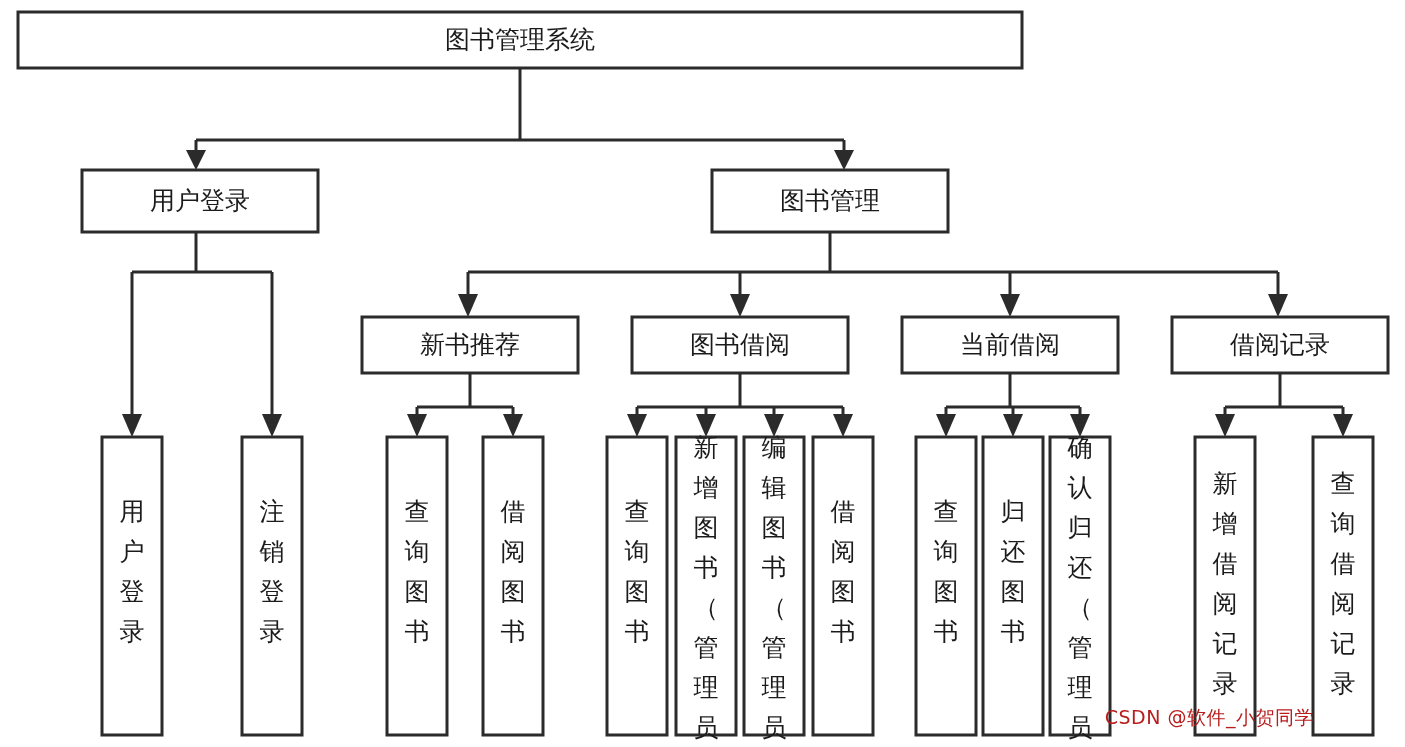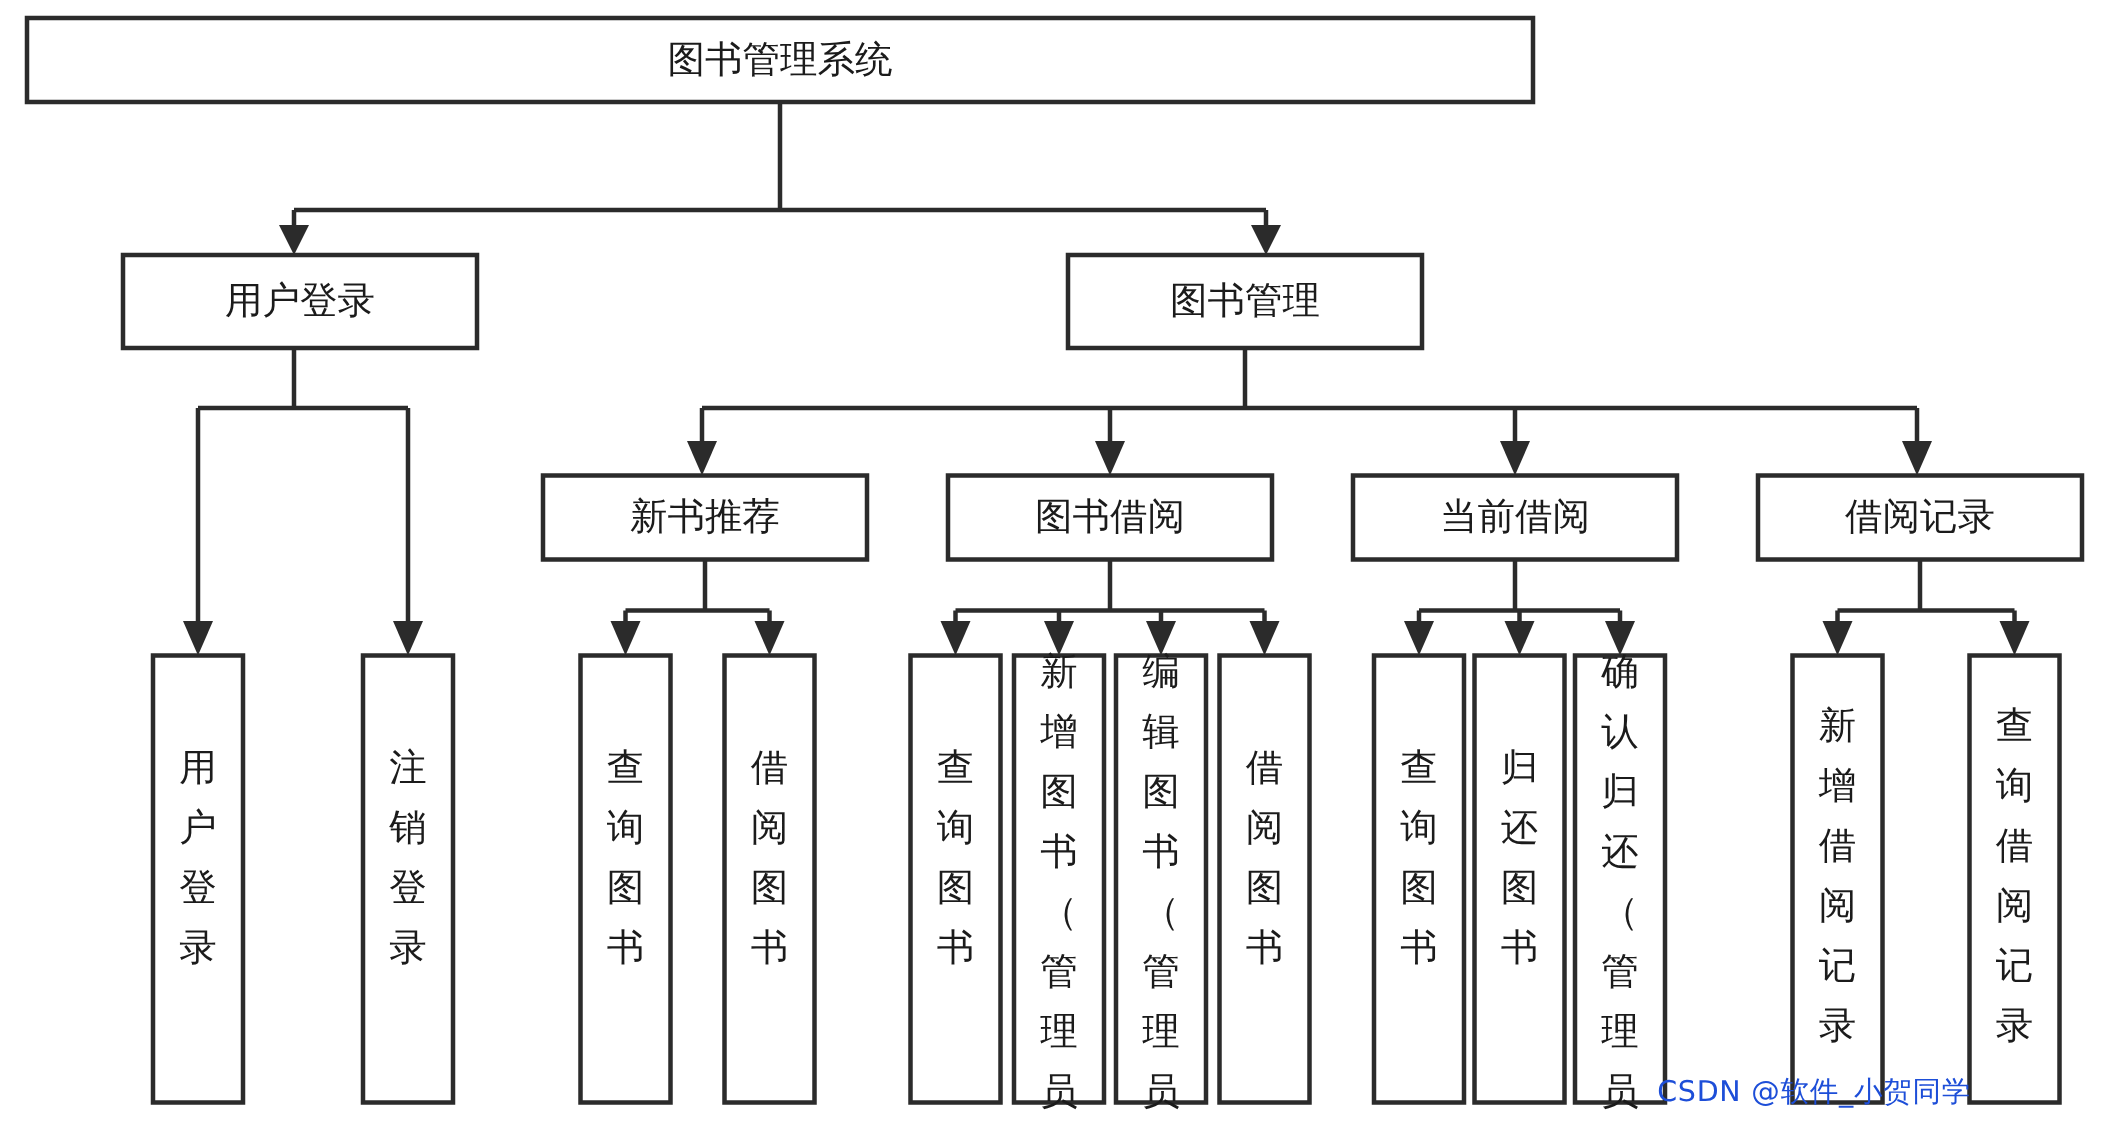--- a/index.html
+++ b/index.html
@@ -52,24 +52,24 @@
   }
   .node-label-vertical {
     fill: #1b1b1b;
     font-family: "DejaVu Sans", "Liberation Sans", sans-serif;
     font-size: 25px;
     text-anchor: middle;
   }
   .watermark {
     position: absolute;
     right: 14px;
-    bottom: 6px;
+    bottom: 16px;
     font-family: "DejaVu Sans", "Liberation Sans", sans-serif;
     font-size: 19px;
-    color: #1d4ed8;
+    color: #b91c1c;
     white-space: nowrap;
     letter-spacing: 0.5px;
     user-select: none;
   }
 </style>
 </head>
 <body>
 
 <div id="diagram-root">
 

